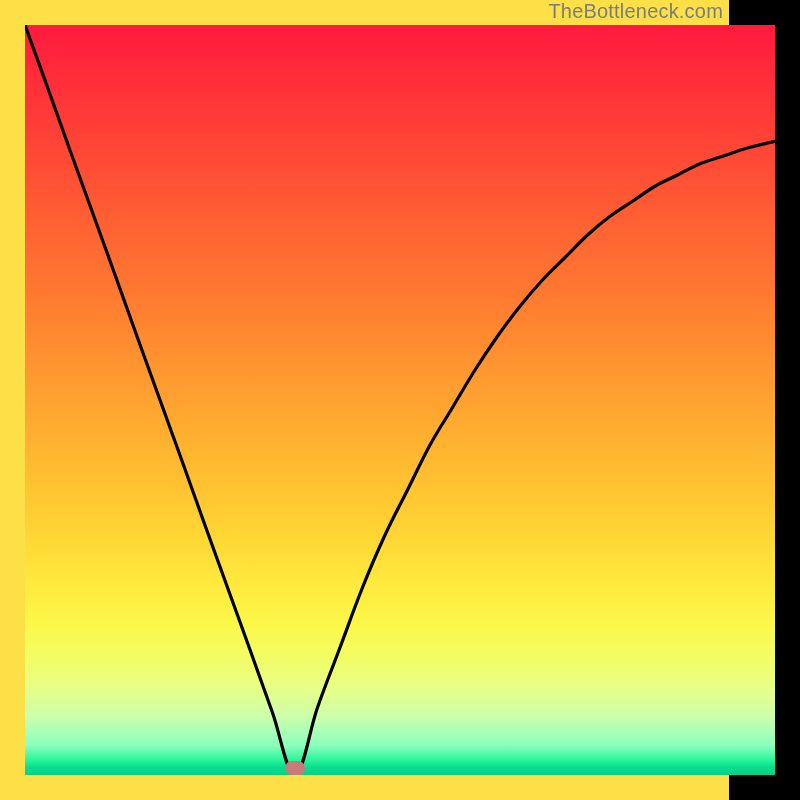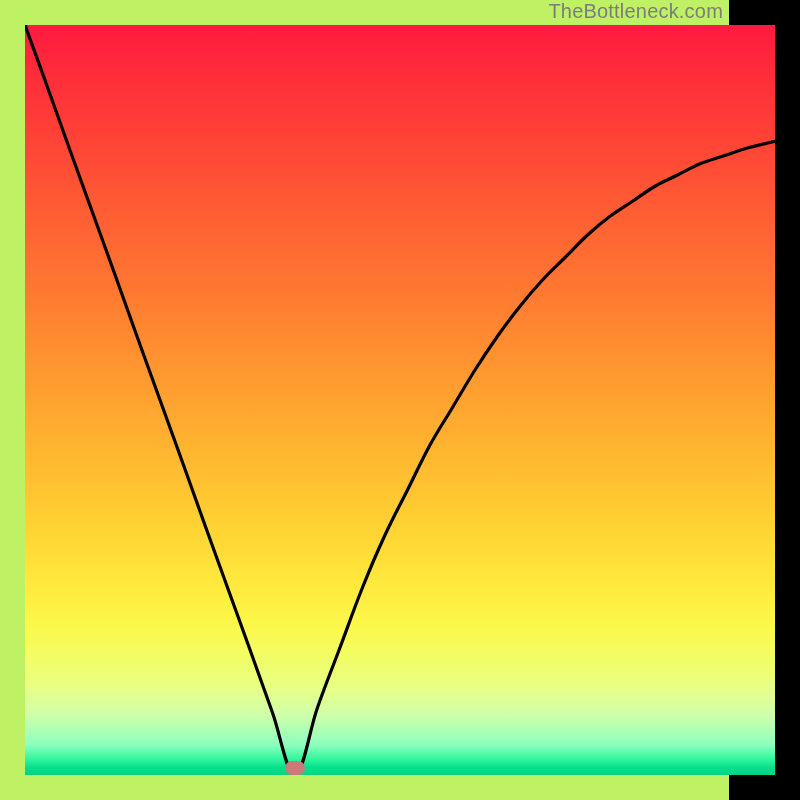--- a/index.html
+++ b/index.html
@@ -1,21 +1,21 @@
 <!DOCTYPE html>
 <html><head>
 <meta charset="utf-8">
 <style>
   * { margin: 0; padding: 0; box-sizing: border-box; }
   html, body { width: 800px; height: 800px; overflow: hidden; background: #000; }
   .frame {
     position: relative;
     width: 729px;
     height: 800px;
-    background: #bef264;
+    background: #fde047;
   }
   .plot-area {
     position: absolute;
     left: 25px;
     top: 25px;
     width: 750px;
     height: 750px;
     overflow: hidden;
   }
   .gradient-bg {

